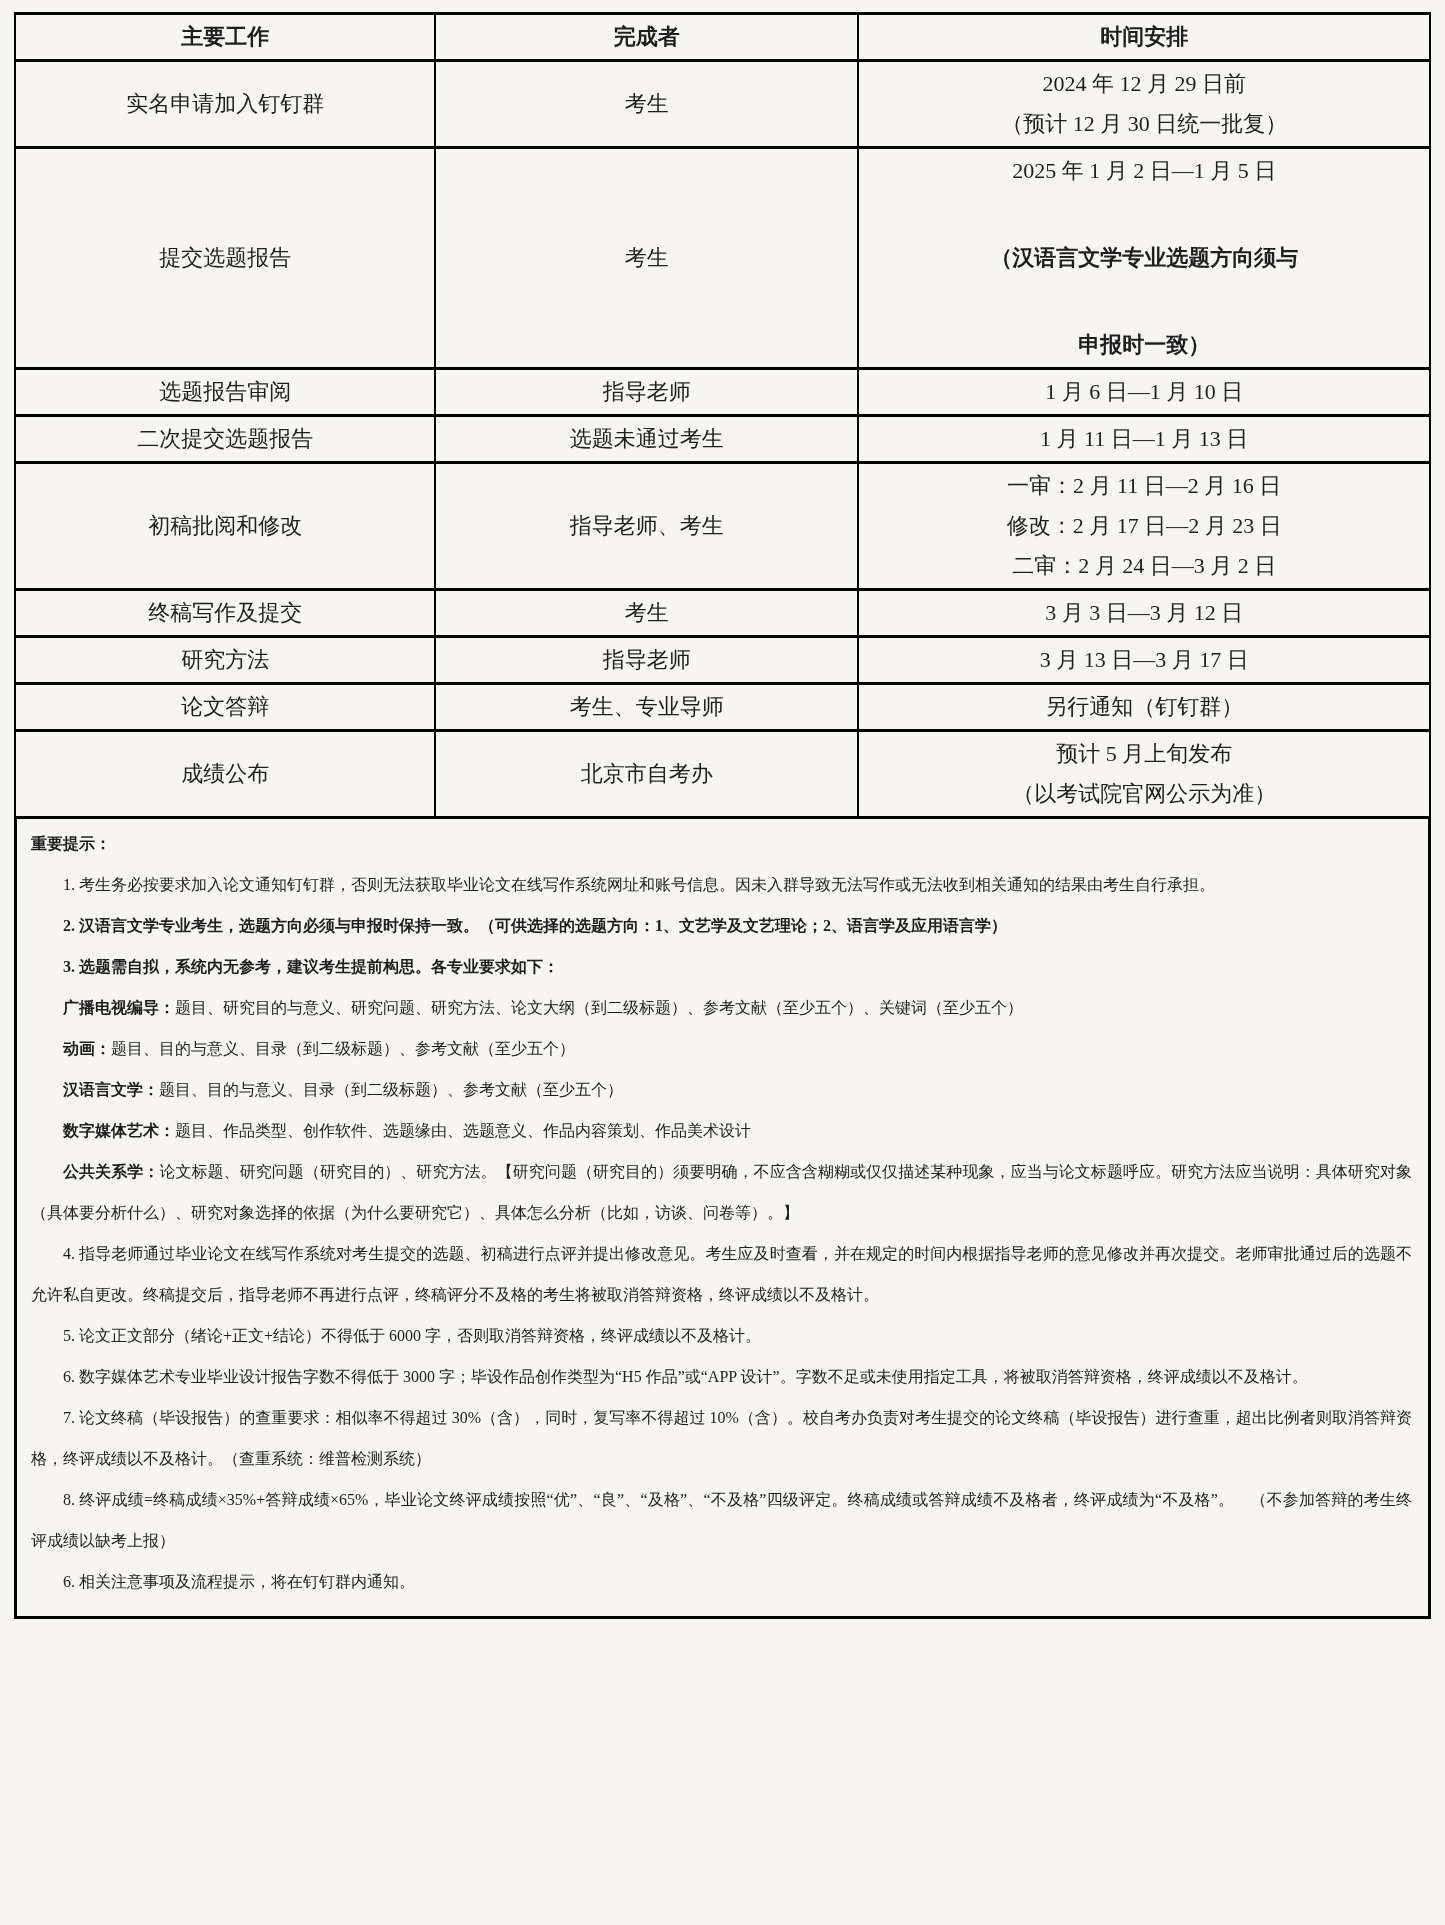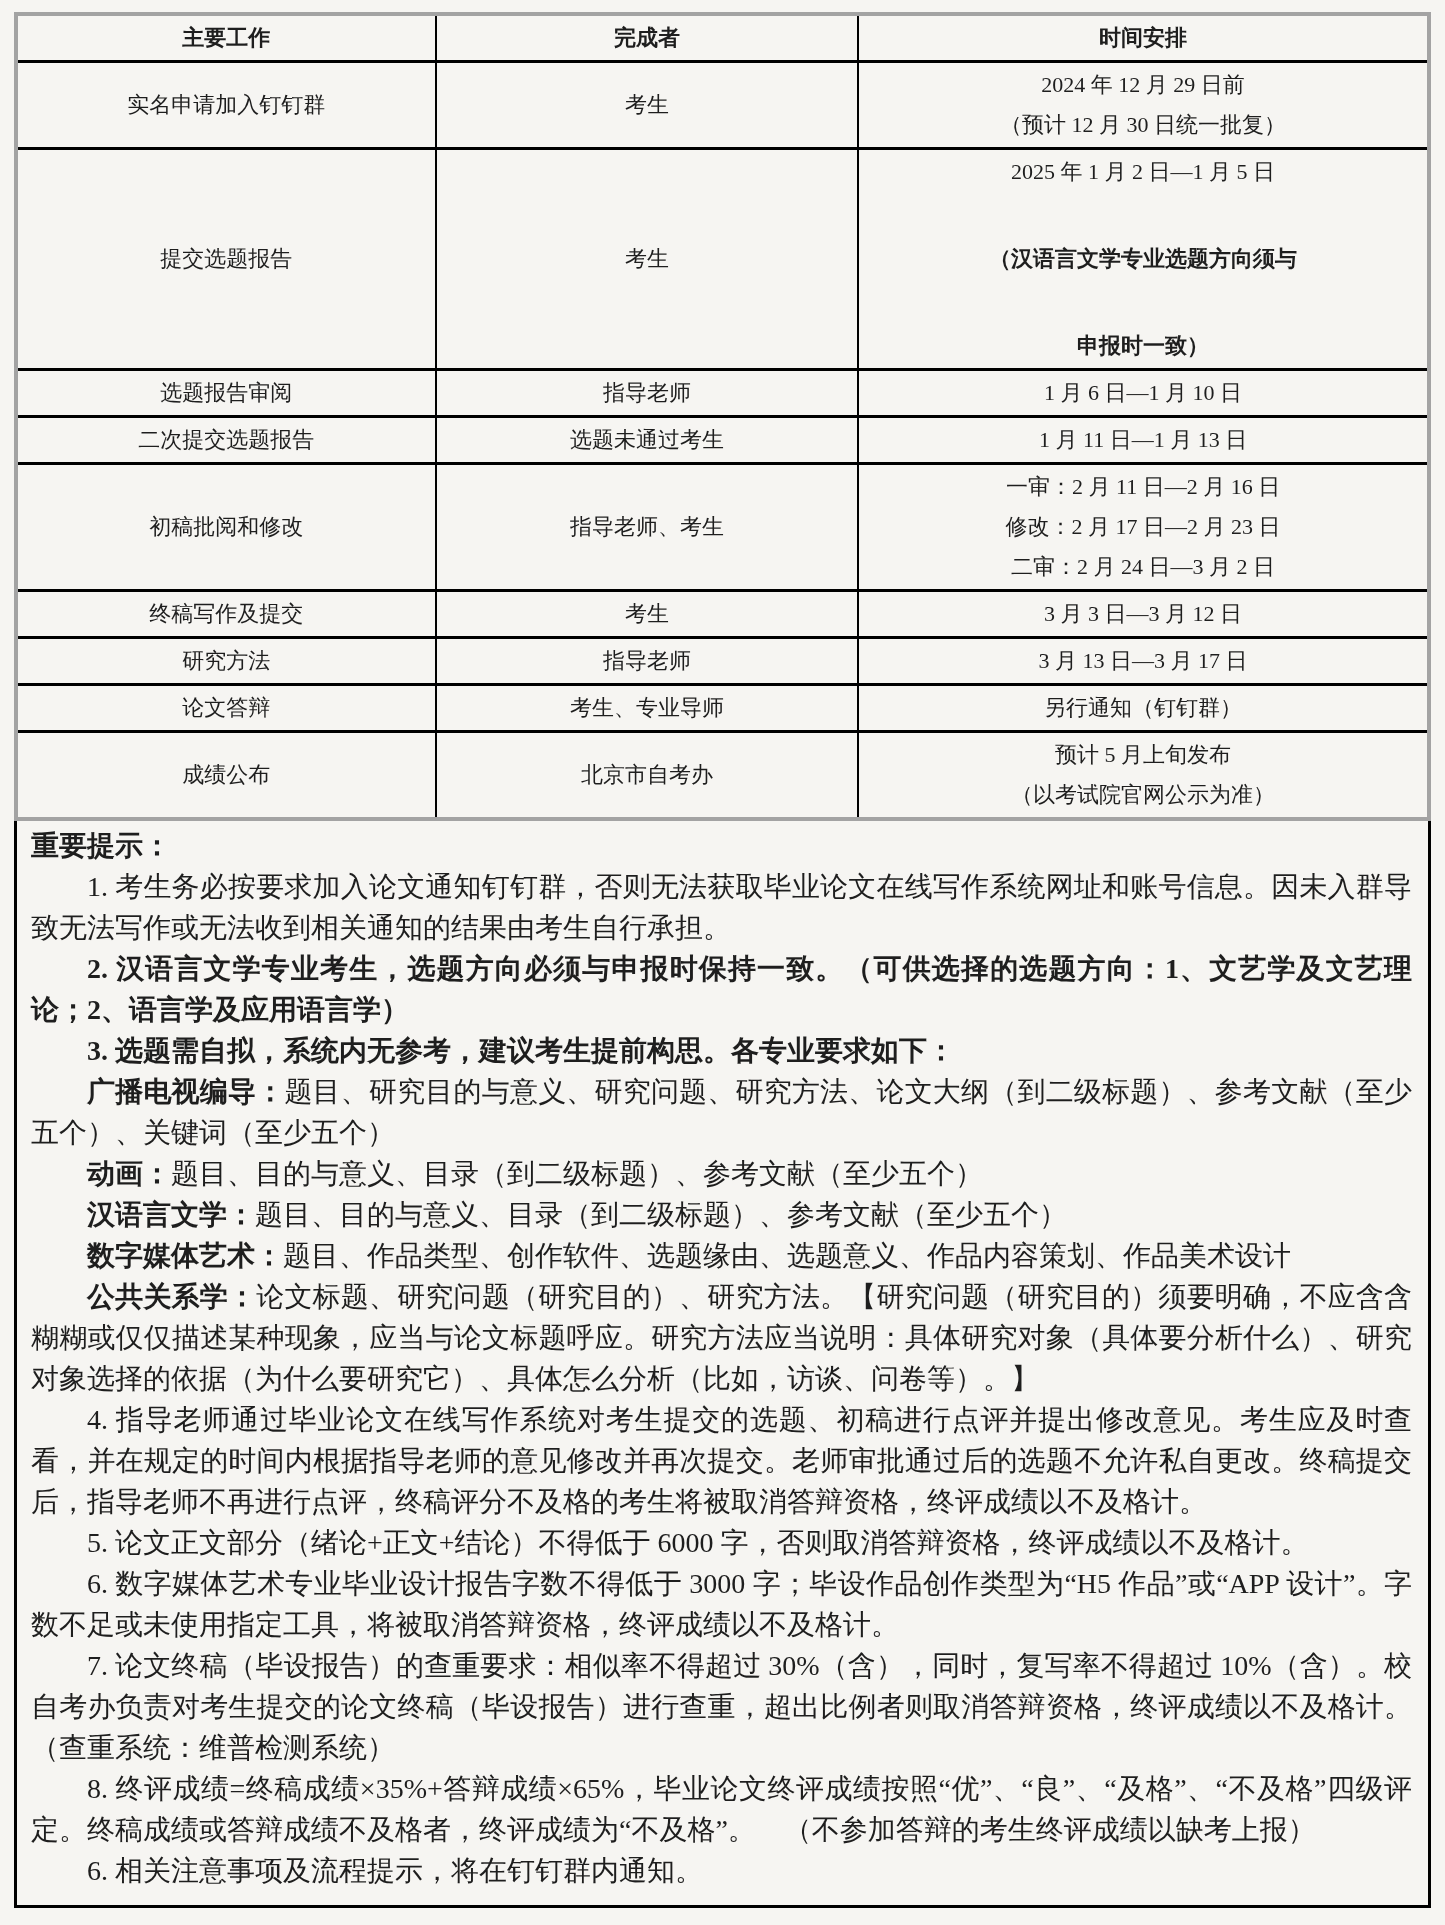--- a/index.html
+++ b/index.html
@@ -13,21 +13,21 @@
     width: 1445px;
     min-height: 1925px;
     box-sizing: border-box;
   }
   .sheet {
     margin: 12px 14px 0 14px;
   }
   table.schedule {
     width: 100%;
     border-collapse: collapse;
-    border: 4px solid #a3a3a3;
+    border: 2px solid #a3a3a3;
     table-layout: fixed;
   }
   table.schedule th,
   table.schedule td {
     border: 2px solid #000;
     border-top-width: 3px;
     border-bottom-width: 3px;
     text-align: center;
     vertical-align: middle;
     font-size: 22px;
@@ -43,21 +43,21 @@
     line-height: 40px;
   }
   .cell-line.bold {
     font-weight: bold;
     margin-top: 47px;
   }
   .notes {
     border: 3px solid #000;
     border-top: none;
     padding: 4px 16px 14px 14px;
-    font-size: 28px;
+    font-size: 16px;
     line-height: 41px;
     text-align: justify;
   }
   .notes .notes-title {
     font-weight: bold;
   }
   .notes p {
     margin: 0;
     text-indent: 2em;
   }

